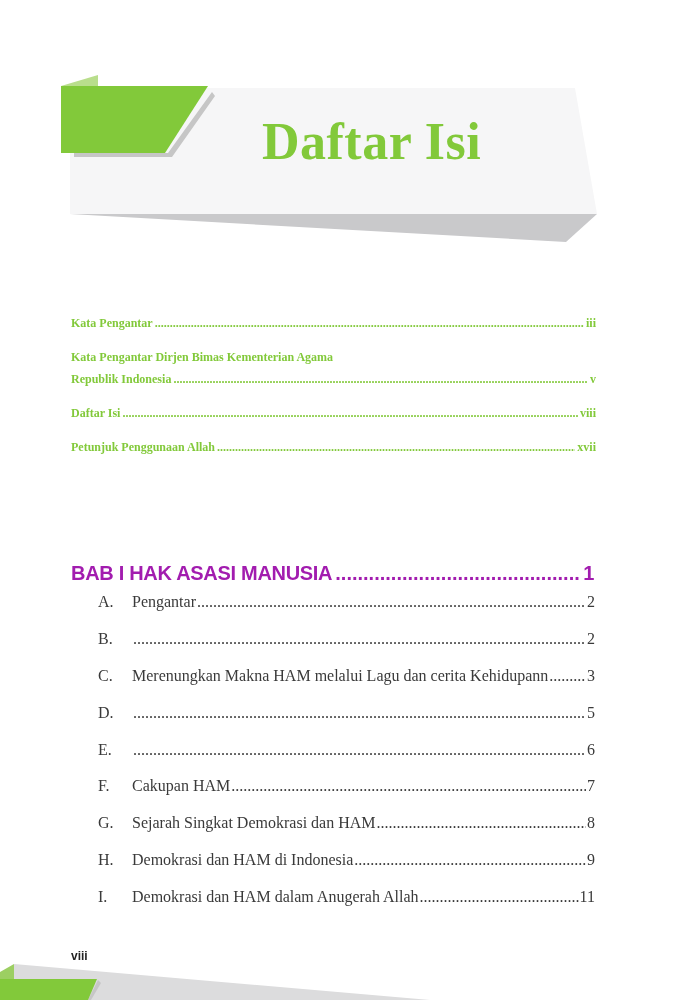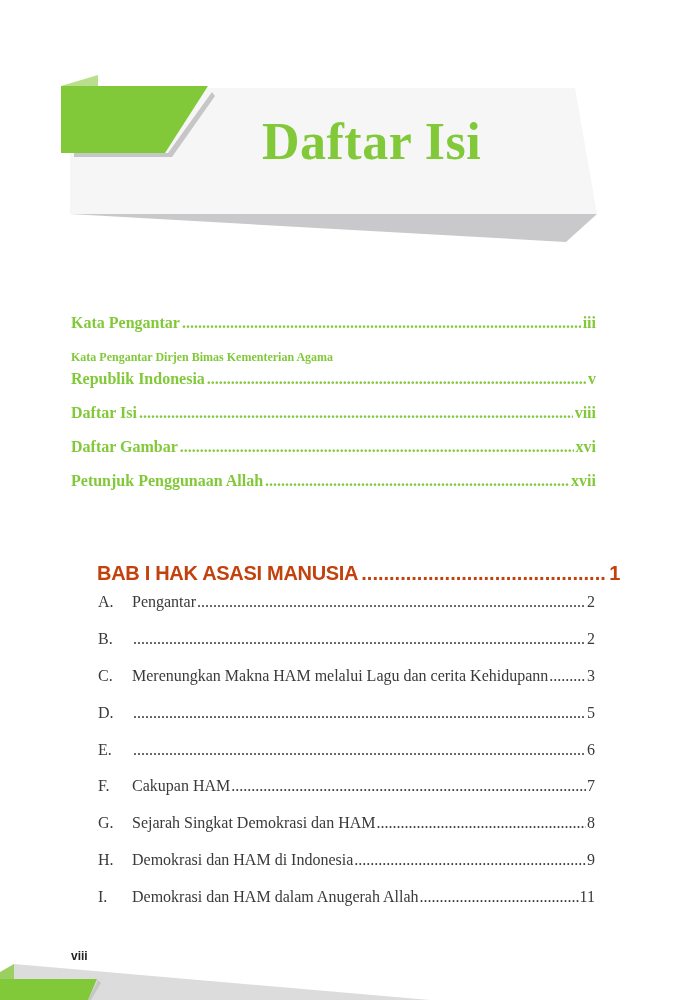--- a/index.html
+++ b/index.html
@@ -13,41 +13,41 @@
   .banner-title {
     position: absolute; left: 262px; top: 116px;
     font-family: "Liberation Serif", serif; font-weight: bold;
     font-size: 52px; color: #82c93a; letter-spacing: 0.5px; line-height: 1;
   }
 
   .front-toc { position: absolute; left: 71px; top: 312px; width: 525px; }
   .front-row {
     display: flex; align-items: flex-start;
     font-family: "Liberation Serif", serif; font-weight: bold;
-    font-size: 16px; color: #82c93a; line-height: 22px;
+    font-size: 12px; color: #82c93a; line-height: 22px;
   }
   .front-entry { margin-bottom: 12px; }
   .front-entry .line1 {
     font-family: "Liberation Serif", serif; font-weight: bold;
     font-size: 12px; color: #82c93a; line-height: 22px;
   }
   .dots {
     flex: 1; overflow: hidden; white-space: nowrap; margin: 0 2px;
   }
   .dots::after {
     content: "..........................................................................................................................................................................................";
     letter-spacing: 0px;
   }
   .pg { white-space: nowrap; }
 
   .chapter {
     position: absolute; left: 71px; top: 560px; width: 523px;
     display: flex; align-items: baseline;
     font-family: "Liberation Sans", sans-serif; font-weight: bold;
-    font-size: 20px; color: #c2410c; line-height: 26px; letter-spacing: -0.3px; margin-left: 26px;
+    font-size: 20px; color: #a21caf; line-height: 26px; letter-spacing: -0.3px;
   }
   .chapter .dots { margin: 0 3px; }
 
   .sub-toc { position: absolute; left: 98px; top: 590px; width: 497px; }
   .sub-row {
     display: flex; align-items: baseline;
     font-family: "Liberation Serif", serif; font-size: 16px;
     color: #3a3a3a; line-height: 24px; margin-bottom: 12.9px;
   }
   .sub-row .letter { width: 34px; flex: none; }
@@ -93,27 +93,20 @@
       <span>Republik Indonesia</span>
       <span class="dots"></span>
       <span class="pg">v</span>
     </div>
   </div>
   <div class="front-entry">
     <div class="front-row">
       <span>Daftar Isi</span>
       <span class="dots"></span>
       <span class="pg">viii</span>
-    </div>
-  </div>
-  <div class="front-entry">
-    <div class="front-row">
-      <span>Daftar Gambar</span>
-      <span class="dots"></span>
-      <span class="pg">xvi</span>
     </div>
   </div>
   <div class="front-entry">
     <div class="front-row">
       <span>Petunjuk Penggunaan Allah</span>
       <span class="dots"></span>
       <span class="pg">xvii</span>
     </div>
   </div>
 </div>

